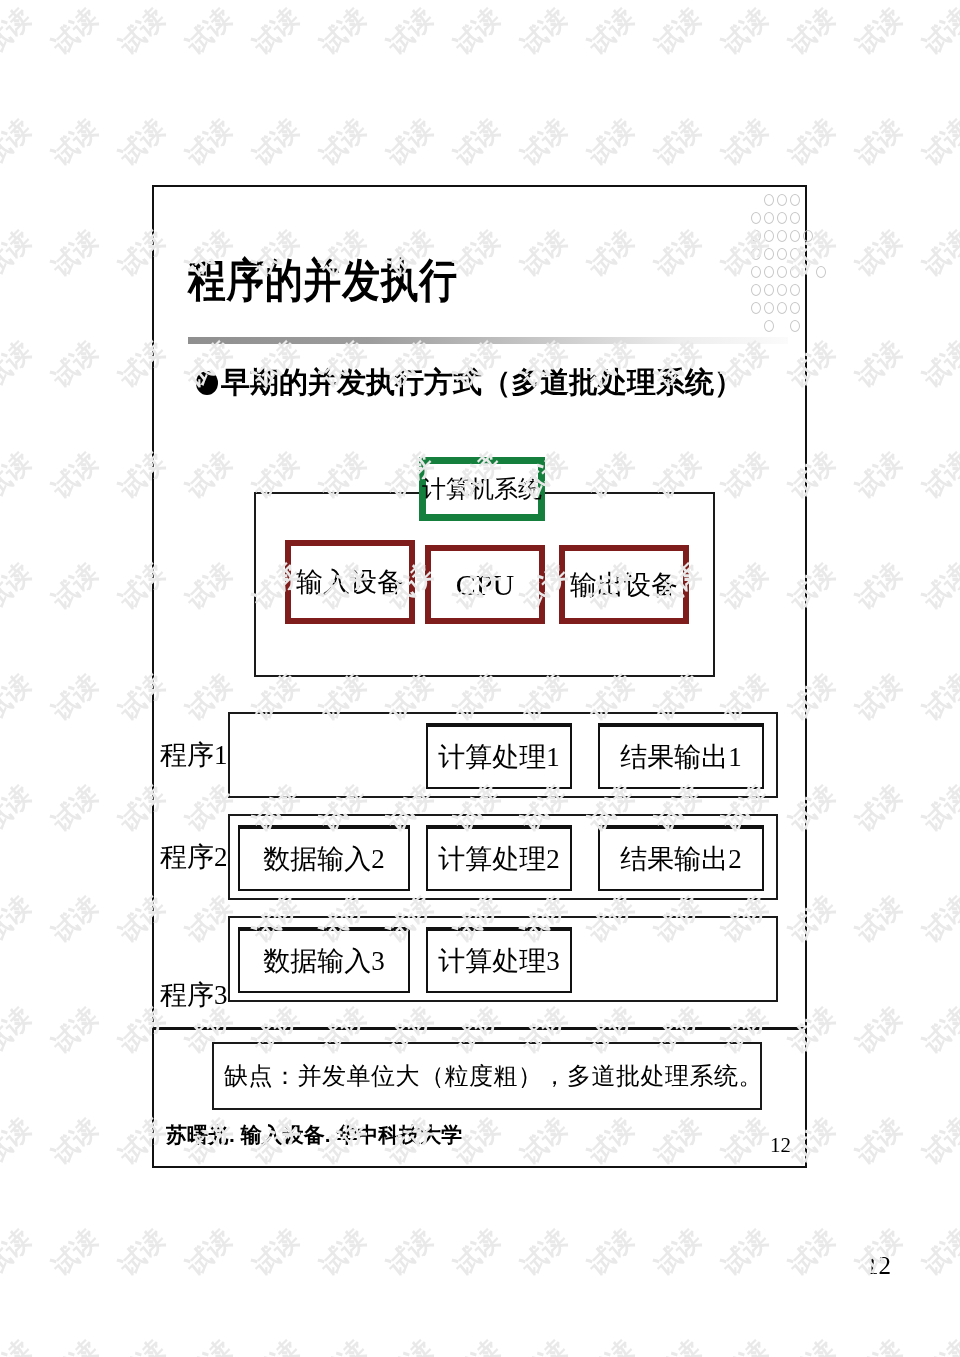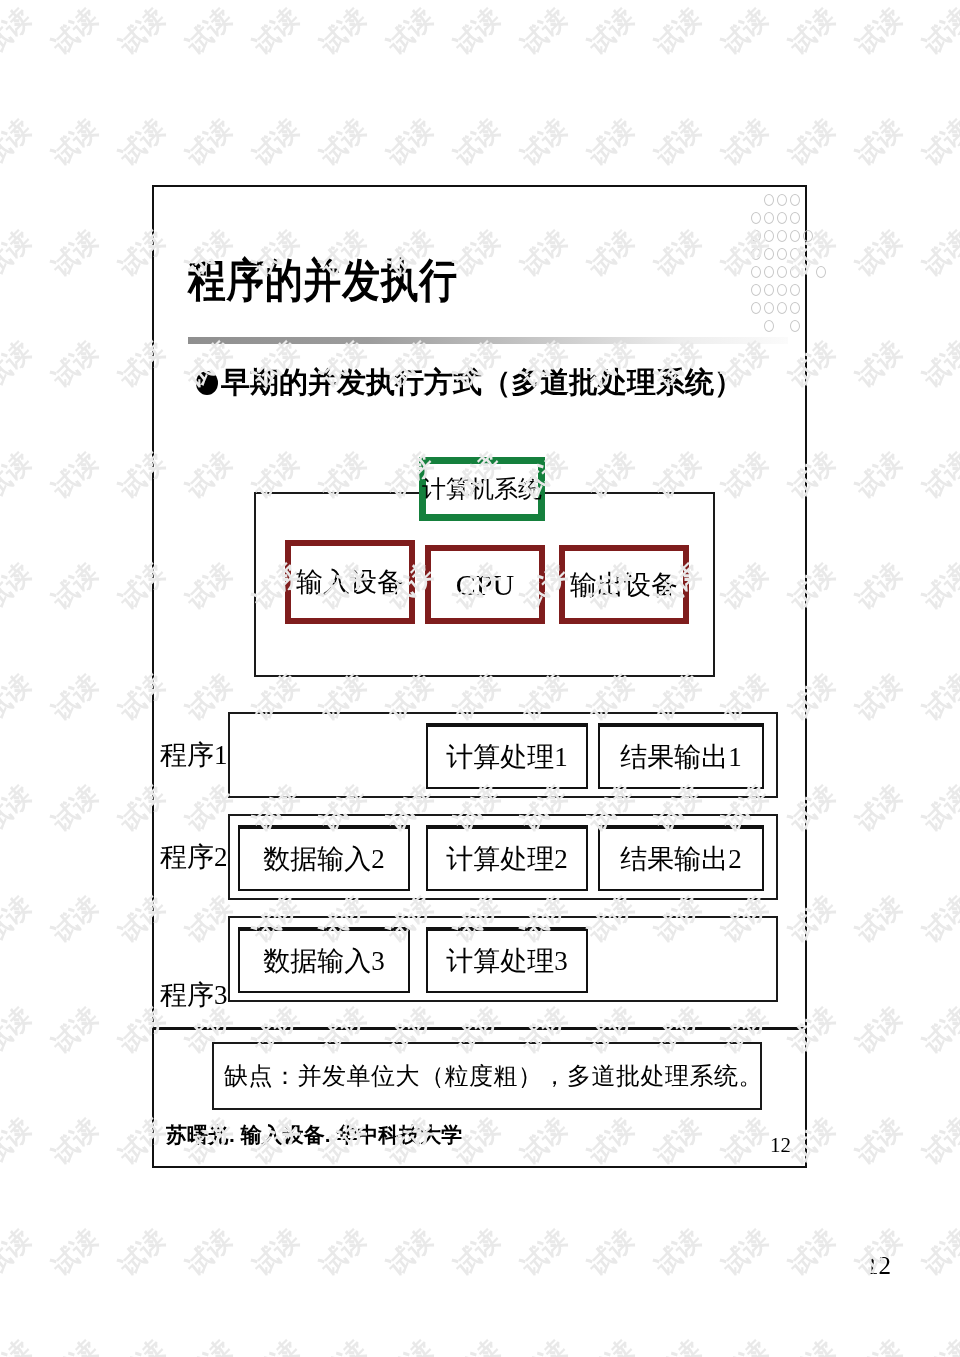--- a/index.html
+++ b/index.html
@@ -99,21 +99,21 @@
     background:#fff;
   }
   .step{
     position:absolute;top:9px;height:66px;
     border:2px solid #111;border-top-width:4px;
     box-sizing:border-box;background:#fff;
     display:flex;align-items:center;justify-content:center;
     font-size:27px;white-space:nowrap;
   }
   .step1{left:8px;width:172px;}
-  .step2{left:196px;width:162px;}
+  .step2{left:196px;width:146px;}
   .step3{left:368px;width:166px;}
   
   .divider{position:absolute;left:0;top:840px;width:651px;height:3px;background:#111;}
   .note-box{
     position:absolute;left:58px;top:855px;
     width:550px;height:68px;
     border:2px solid #1a1a1a;box-sizing:border-box;
     display:flex;align-items:center;
     padding-left:10px;
     font-size:24px;letter-spacing:0.5px;white-space:nowrap;

